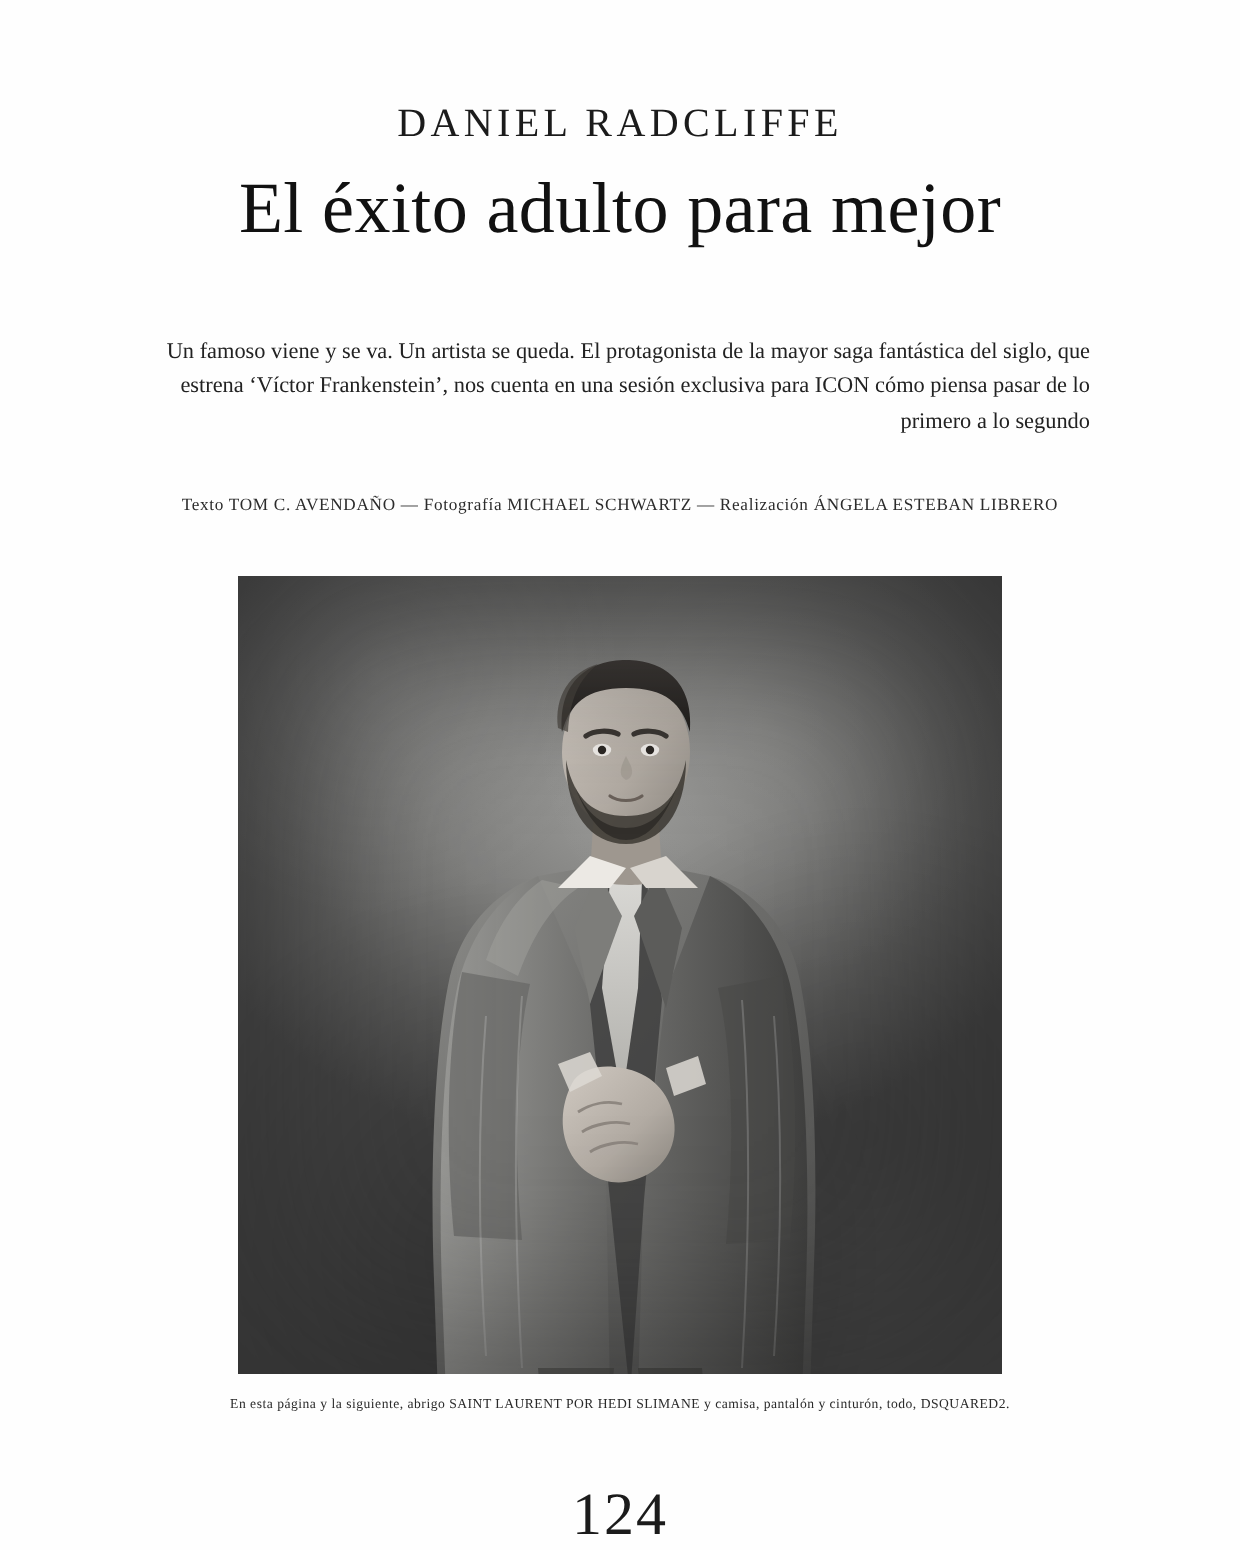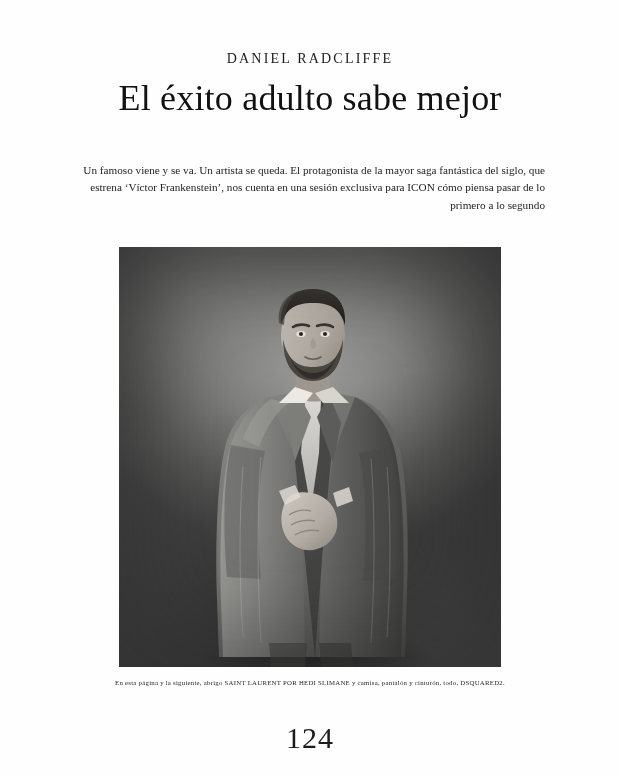--- a/index.html
+++ b/index.html
@@ -18,21 +18,21 @@
     position: relative;
     width: 620px;
     height: 775px;
     background: #fefefe;
     display: flex;
     flex-direction: column;
     align-items: center;
   }
   .kicker {
     margin-top: 52px;
-    font-size: 14px;
+    font-size: 20px;
     letter-spacing: 2.2px;
     font-variant: small-caps;
     text-transform: uppercase;
     font-weight: 400;
     color: #1b1b1b;
     text-align: center;
     line-height: 1;
   }
   .headline {
     margin-top: 14px;
@@ -114,24 +114,25 @@
     font-weight: 400;
   }
 </style>
 </head>
 <body>
 
 <div class="page">
 
   <div class="kicker">DANIEL RADCLIFFE</div>
 
-  <h1 class="headline">El éxito adulto sabe mejor</h1>
+  <h1 class="headline">El éxito adulto para mejor</h1>
 
   <p class="standfirst">Un famoso viene y se va. Un artista se queda. El protagonista de la mayor saga fantástica del siglo, que estrena ‘Víctor Frankenstein’, nos cuenta en una sesión exclusiva para ICON cómo piensa pasar de lo primero a lo segundo</p>
 
+  <p class="credits">Texto TOM C. AVENDAÑO — Fotografía MICHAEL SCHWARTZ — Realización ÁNGELA ESTEBAN LIBRERO</p>
 
   <div class="photo-wrap">
     <div class="backdrop"></div>
 
     <div class="subject">
       <svg width="382" height="420" viewBox="0 0 382 420" xmlns="http://www.w3.org/2000/svg" aria-hidden="true">
         <defs>
           <linearGradient id="coat" x1="0" y1="0" x2="1" y2="1">
             <stop offset="0%" stop-color="#8e8e8b"></stop>
             <stop offset="45%" stop-color="#6e6e6c"></stop>

